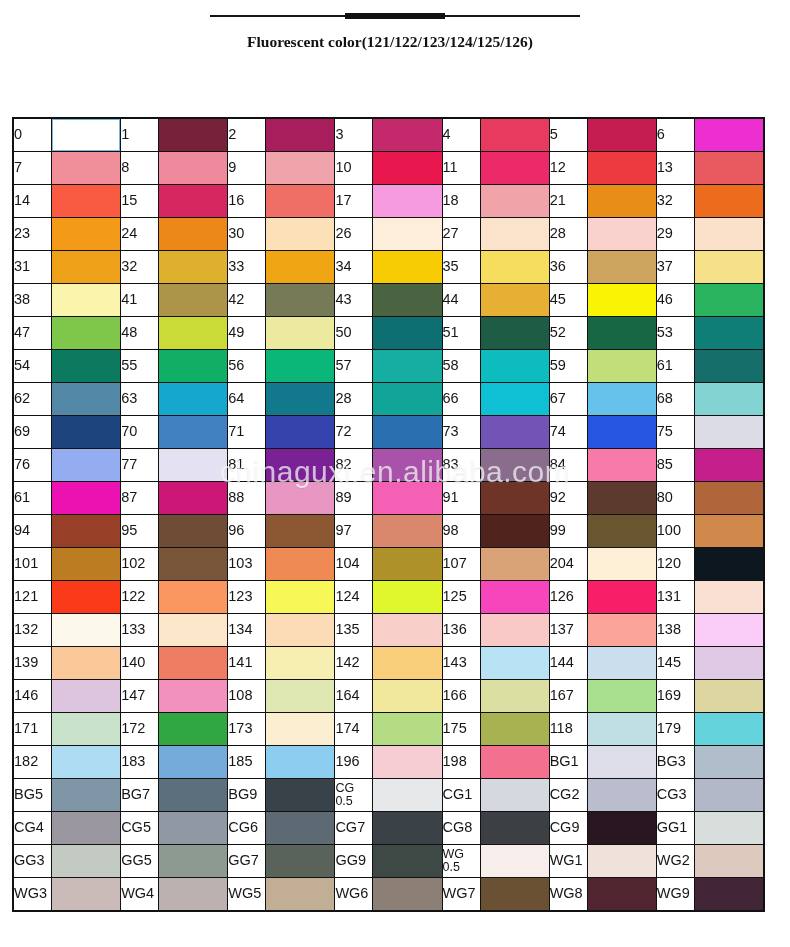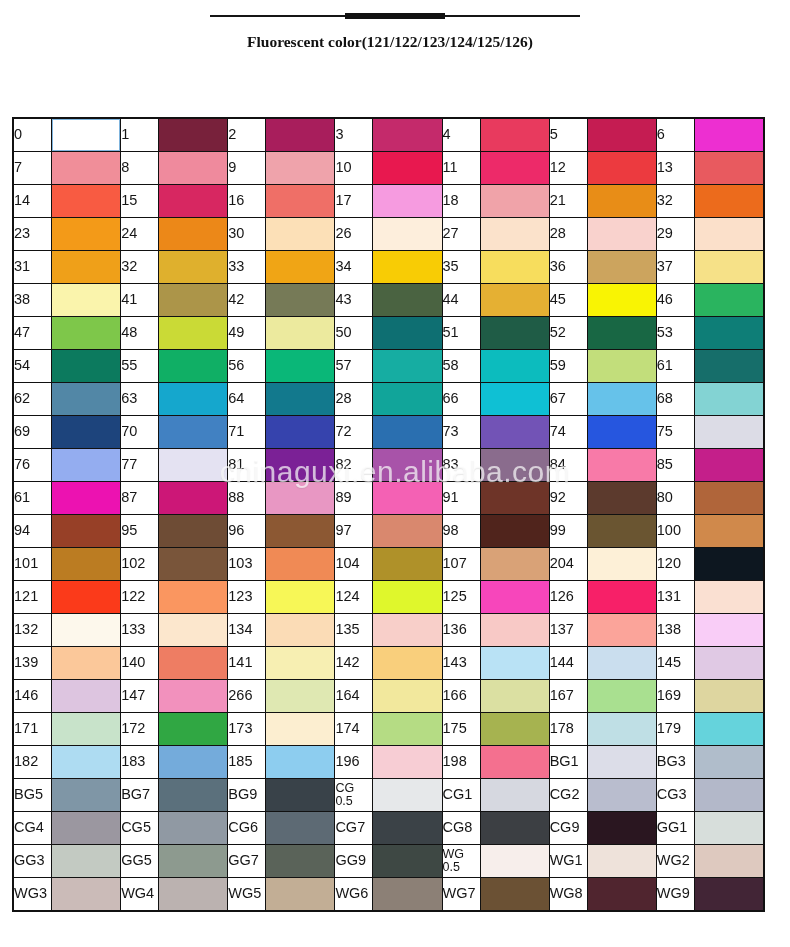--- a/index.html
+++ b/index.html
@@ -624,21 +624,21 @@
         </tr>
         <tr>
           <td class="lbl">146</td>
           <td class="sw">
             <span class="chip" style="background: rgb(221, 197, 224);"></span>
           </td>
           <td class="lbl">147</td>
           <td class="sw">
             <span class="chip" style="background: rgb(242, 145, 189);"></span>
           </td>
-          <td class="lbl">266</td>
+          <td class="lbl">108</td>
           <td class="sw">
             <span class="chip" style="background: rgb(223, 232, 178);"></span>
           </td>
           <td class="lbl">164</td>
           <td class="sw">
             <span class="chip" style="background: rgb(242, 232, 157);"></span>
           </td>
           <td class="lbl">166</td>
           <td class="sw">
             <span class="chip" style="background: rgb(219, 224, 162);"></span>
@@ -666,21 +666,21 @@
             <span class="chip" style="background: rgb(252, 238, 208);"></span>
           </td>
           <td class="lbl">174</td>
           <td class="sw">
             <span class="chip" style="background: rgb(181, 220, 132);"></span>
           </td>
           <td class="lbl">175</td>
           <td class="sw">
             <span class="chip" style="background: rgb(166, 179, 80);"></span>
           </td>
-          <td class="lbl">178</td>
+          <td class="lbl">118</td>
           <td class="sw">
             <span class="chip" style="background: rgb(191, 223, 229);"></span>
           </td>
           <td class="lbl">179</td>
           <td class="sw">
             <span class="chip" style="background: rgb(101, 211, 220);"></span>
           </td>
         </tr>
         <tr>
           <td class="lbl">182</td>

